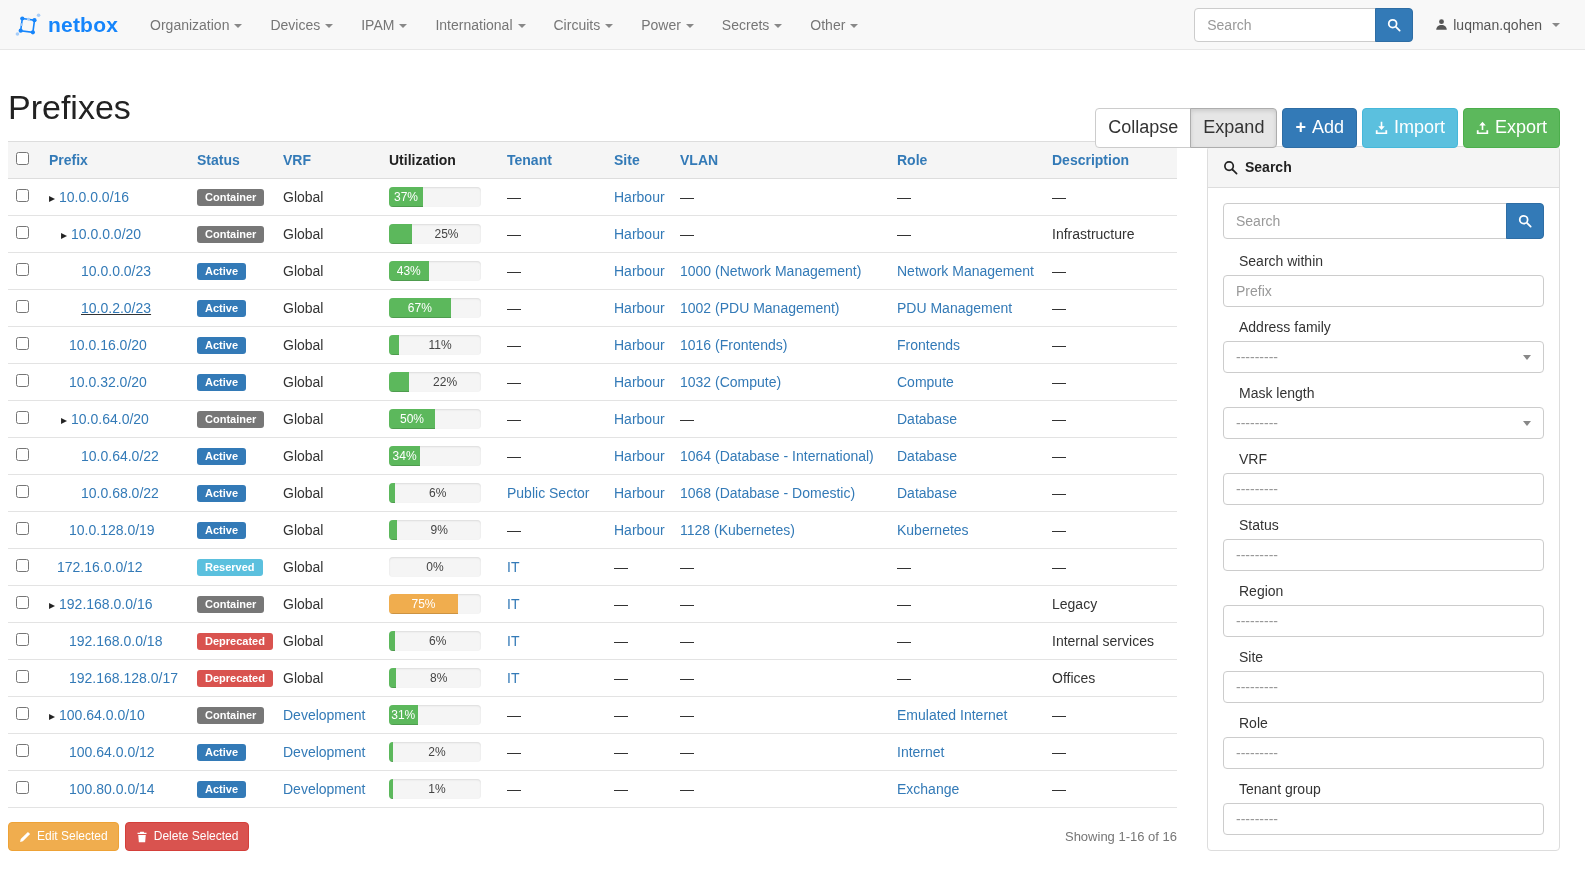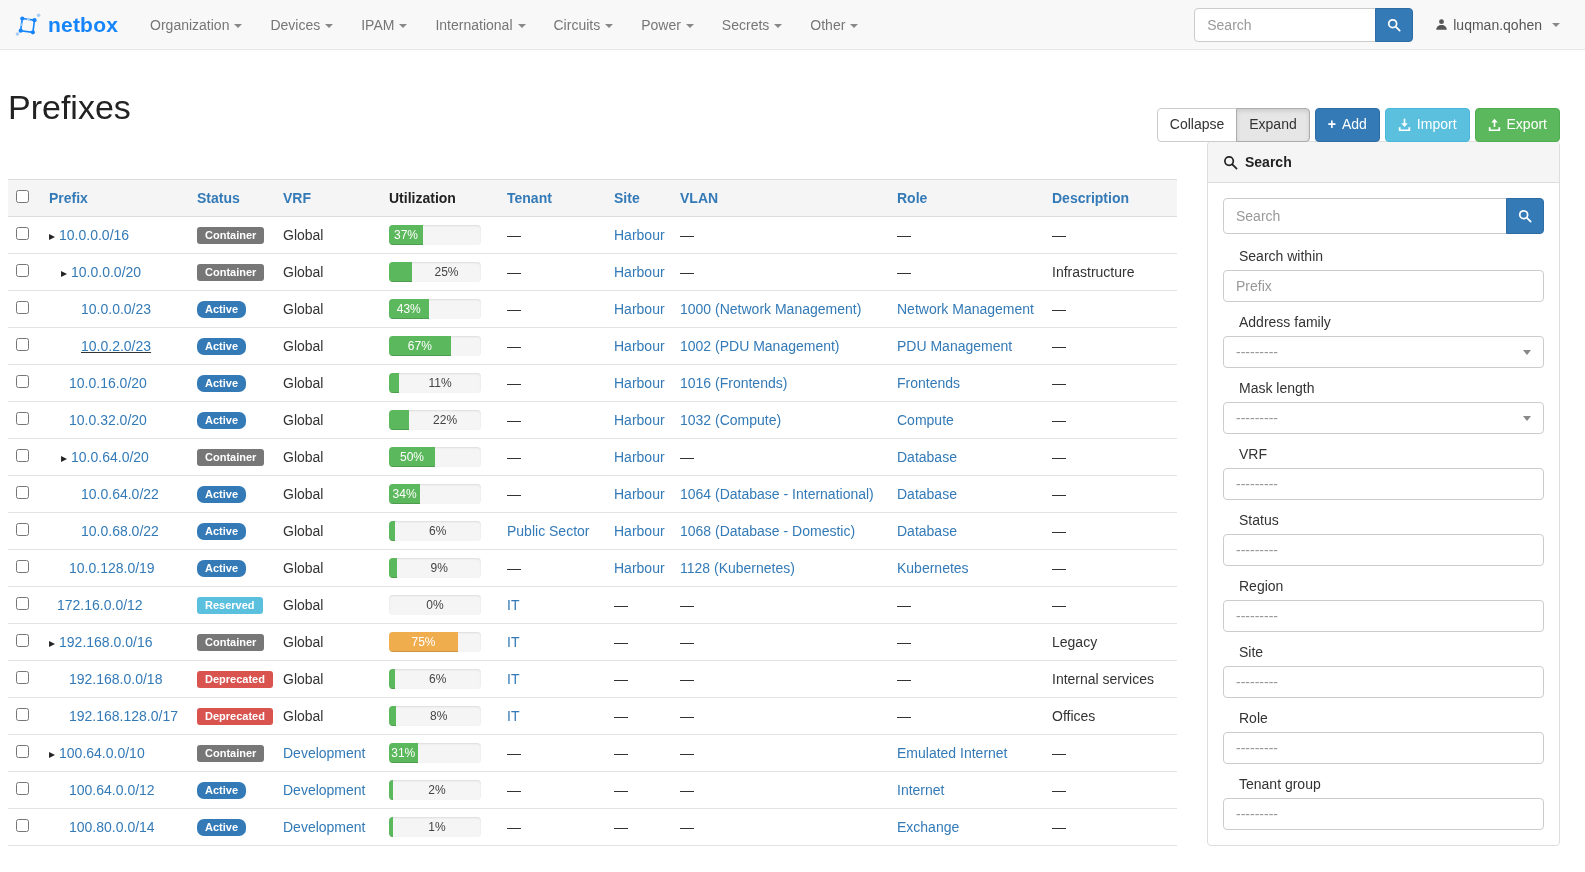--- a/index.html
+++ b/index.html
@@ -19,21 +19,21 @@
   .nav-search input { width: 182px; height: 34px; padding: 6px 12px; border: 1px solid #ccc;
                       border-radius: 4px 0 0 4px; font-size: 14px; color: #333; outline: none; }
   .btn-search { width: 38px; height: 34px; background: #337ab7; border: 1px solid #2e6da4;
                 border-radius: 0 4px 4px 0; color: #fff; display: flex; align-items: center;
                 justify-content: center; cursor: pointer; margin-left: -1px; }
   .nav-user { margin-left: 22px; color: #565656; display: flex; align-items: center; gap: 5px; cursor: pointer; }
 
   
   .page { position: relative; padding: 0 25px 0 8px; }
   .toolbar { position: absolute; top: 20px; right: 25px; display: flex; gap: 5px; }
-  .btn { display: inline-flex; align-items: center; gap: 6px; padding: 6px 12px; font-size: 14px;
+  .btn { display: inline-flex; align-items: center; gap: 6px; padding: 6px 12px; font-size: 18px;
          border-radius: 4px; border: 1px solid #ccc; background: #fff; color: #333; cursor: pointer;
          line-height: 1.42; white-space: nowrap; }
   .btn-group { display: flex; }
   .btn-group .btn:first-child { border-radius: 4px 0 0 4px; }
   .btn-group .btn:last-child  { border-radius: 0 4px 4px 0; margin-left: -1px; }
   .btn.active  { background: #e6e6e6; border-color: #adadad; box-shadow: inset 0 2px 4px rgba(0,0,0,.12); }
   .btn-primary { background: #337ab7; border-color: #2e6da4; color: #fff; }
   .btn-info    { background: #5bc0de; border-color: #46b8da; color: #fff; }
   .btn-success { background: #5cb85c; border-color: #4cae4c; color: #fff; }
   .btn-warning { background: #f0ad4e; border-color: #eea236; color: #fff; }
@@ -54,21 +54,21 @@
              white-space: nowrap; overflow: hidden; }
   .cw0 { width: 33px; }  .cw1 { width: 148px; } .cw2 { width: 86px; }  .cw3 { width: 106px; }
   .cw4 { width: 118px; } .cw5 { width: 107px; } .cw6 { width: 66px; }  .cw7 { width: 217px; }
   .cw8 { width: 155px; } .cw9 { width: auto; }
   a.lnk { color: #337ab7; text-decoration: none; cursor: pointer; }
   .dash { color: #333; }
   .ind { display: inline-block; }
   .row-caret { color: #222; font-size: 12px; margin-right: 4px; }
   .label { display: inline-block; padding: 3px 8px; font-size: 11px; font-weight: bold;
            color: #fff; border-radius: 3px; line-height: 1; }
-  .v-default { background: #777; }   .v-primary { background: #337ab7; border-radius: 7px; }
+  .v-default { background: #777; }   .v-primary { background: #337ab7; }
   .v-info    { background: #5bc0de; } .v-danger { background: #d9534f; }
   .progress { width: 92px; height: 20px; background: #f5f5f5; border-radius: 4px; overflow: hidden;
               display: flex; box-shadow: inset 0 1px 2px rgba(0,0,0,.1); font-size: 12px; }
   .progress .bar { display: flex; align-items: center; justify-content: center; color: #fff;
                    background: #5cb85c; box-shadow: inset 0 -1px 0 rgba(0,0,0,.15); }
   .progress .bar.b-warning { background: #f0ad4e; }
   .progress .rest { flex: 1; display: flex; align-items: center; justify-content: center; color: #444; }
   input[type=checkbox] { width: 13px; height: 13px; cursor: pointer; }
 
   .table-footer { display: flex; justify-content: space-between; align-items: center; margin-top: 14px; }
@@ -492,20 +492,42 @@
               </td>
               <td class="cw5"><span class="dash">—</span></td>
               <td class="cw6"><span class="dash">—</span></td>
               <td class="cw7"><span class="dash">—</span></td>
               <td class="cw8"><a class="lnk">Exchange</a></td>
               <td class="cw9"><span class="dash">—</span></td>
             </tr>
           </tbody>
       </table>
 
+      <div class="table-footer">
+        <div class="bulk-btns">
+          <button class="btn btn-warning btn-sm">
+            <span class="icon">
+              <svg width="12" height="12" viewBox="0 0 16 16" fill="currentColor">
+                  <path d="M11.9 1.2l2.9 2.9-9.6 9.6-3.7.8.8-3.7z"></path>
+                </svg>
+            </span>
+            <span>Edit Selected</span>
+          </button>
+          <button class="btn btn-danger btn-sm">
+            <span class="icon">
+              <svg width="12" height="12" viewBox="0 0 16 16" fill="currentColor">
+                  <path d="M5.7 1h4.6l.6 1.2H14v1.9H2V2.2h3.1z"></path>
+                  <path d="M3 5.2h10L12.2 15H3.8z"></path>
+                </svg>
+            </span>
+            <span>Delete Selected</span>
+          </button>
+        </div>
+        <div class="showing">Showing 1-16 of 16</div>
+      </div>
     </div>
 
     <div class="sidebar">
       <div class="panel">
         <div class="panel-heading">
           <span class="icon">
             <svg width="15" height="15" viewBox="0 0 16 16">
                 <circle cx="6.5" cy="6.5" r="4.5" fill="none" stroke="#222" stroke-width="1.8"></circle>
                 <line x1="10.2" y1="10.2" x2="14.5" y2="14.5" stroke="#222" stroke-width="1.8" stroke-linecap="round"></line>
               </svg>

